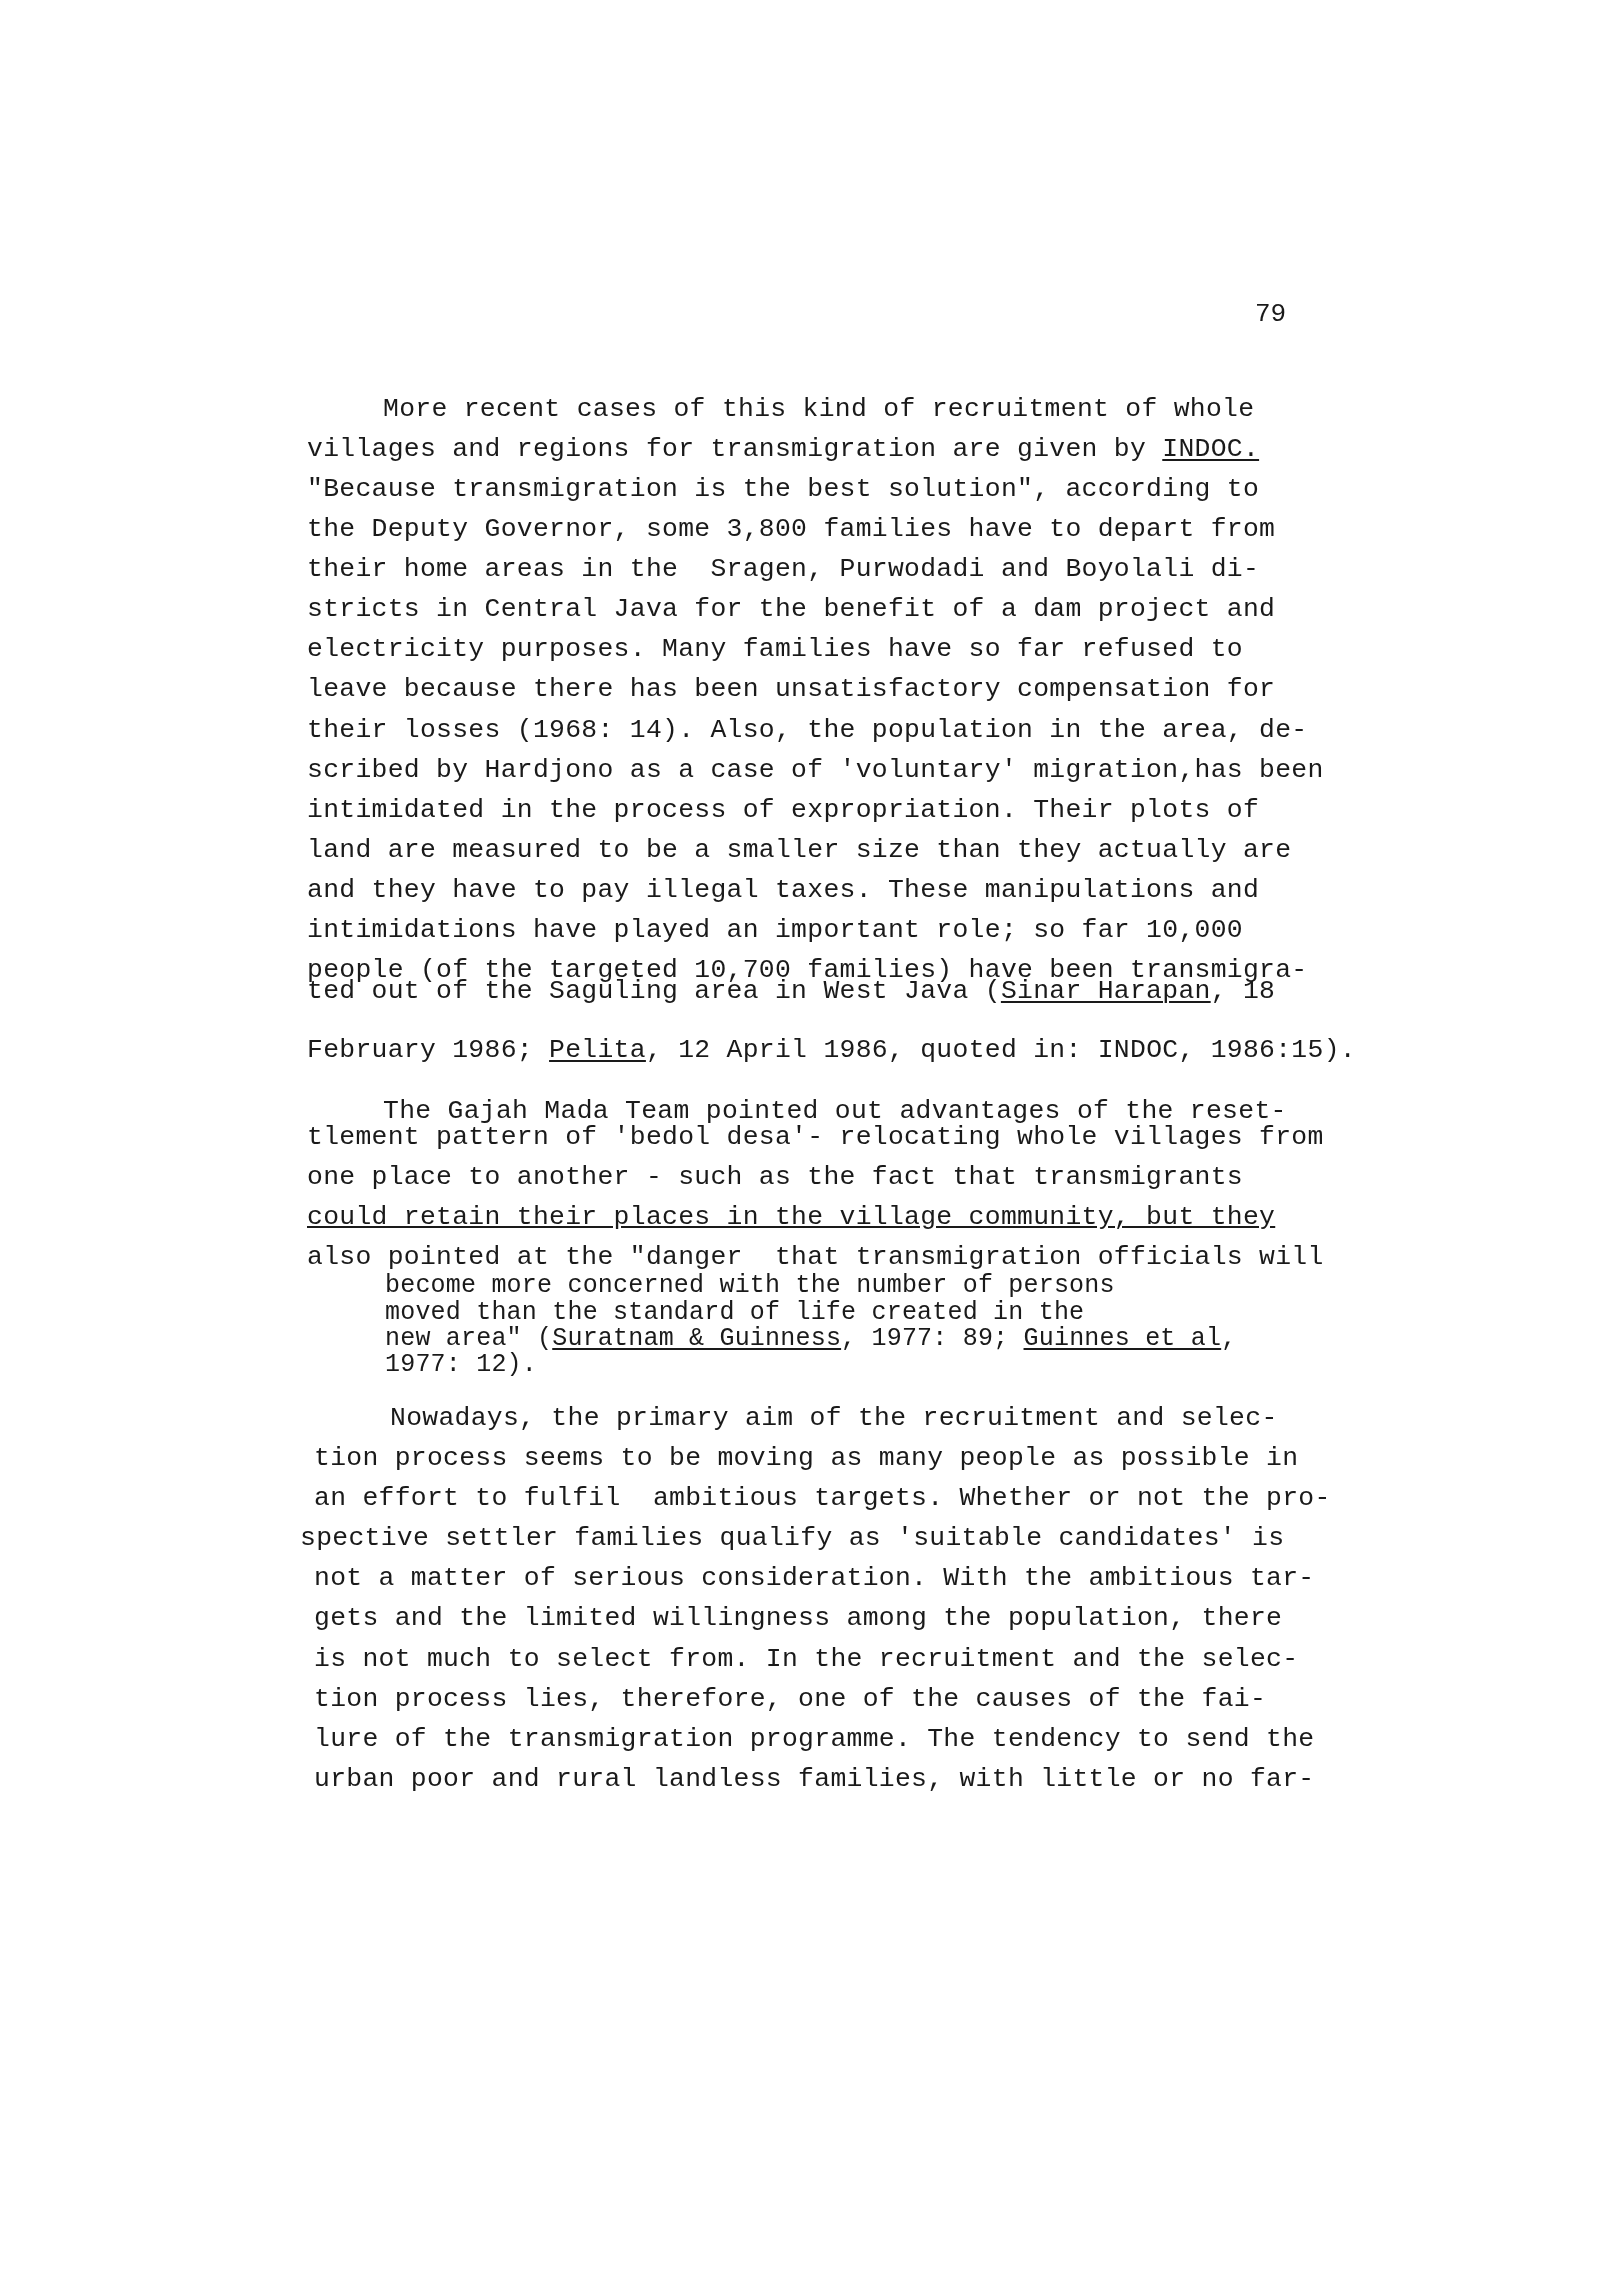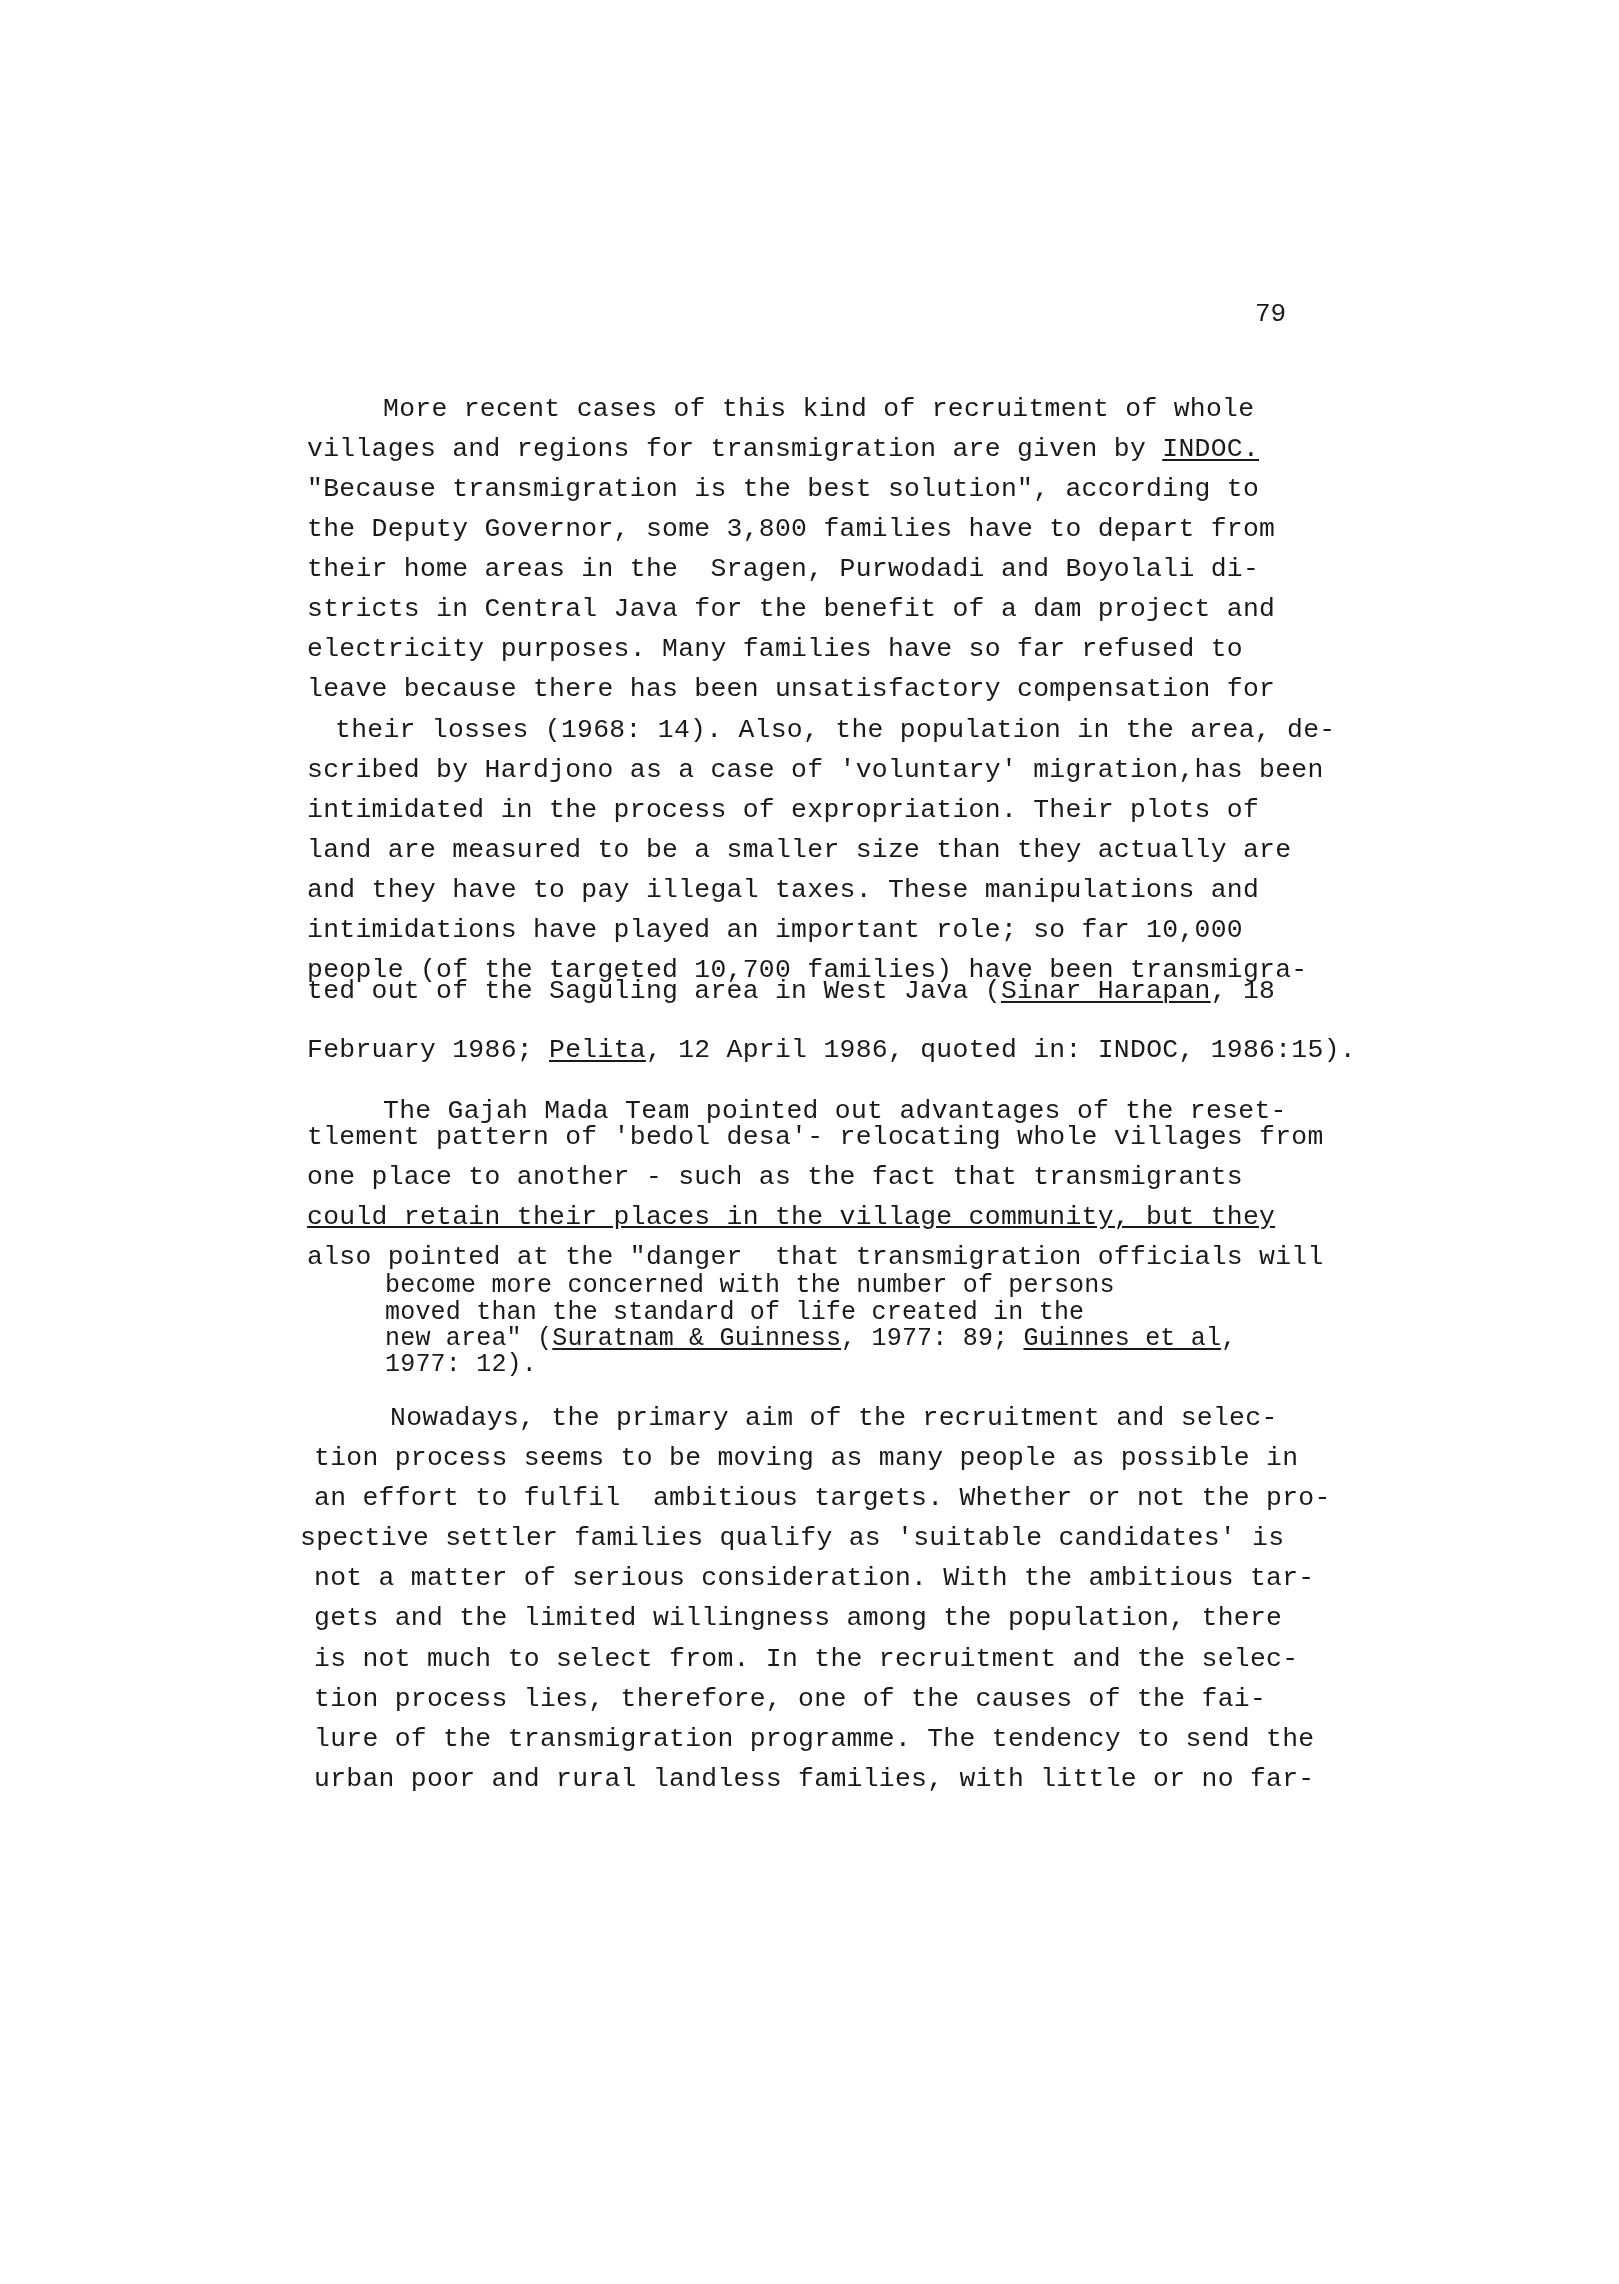--- a/index.html
+++ b/index.html
@@ -18,21 +18,21 @@
 
   <div>
     <div class="line" style="left:383px; top:394px;">More recent cases of this kind of recruitment of whole</div>
     <div class="line" style="left:307px; top:434px;"><span>villages and regions for transmigration are given by </span><u>INDOC.</u></div>
     <div class="line" style="left:307px; top:474px;">"Because transmigration is the best solution", according to</div>
     <div class="line" style="left:307px; top:514px;">the Deputy Governor, some 3,800 families have to depart from</div>
     <div class="line" style="left:307px; top:554px;">their home areas in the  Sragen, Purwodadi and Boyolali di-</div>
     <div class="line" style="left:307px; top:594px;">stricts in Central Java for the benefit of a dam project and</div>
     <div class="line" style="left:307px; top:634px;font-family:Liberation Mono, monospace;">electricity purposes. Many families have so far refused to</div>
     <div class="line" style="left:307px; top:674px;">leave because there has been unsatisfactory compensation for</div>
-    <div class="line" style="left:307px; top:715px;margin-left:28px;">their losses (1968: 14). Also, the population in the area, de-</div>
+    <div class="line" style="left:307px; top:715px;">their losses (1968: 14). Also, the population in the area, de-</div>
     <div class="line" style="left:307px; top:755px;">scribed by Hardjono as a case of 'voluntary' migration,has been</div>
     <div class="line" style="left:307px; top:795px;">intimidated in the process of expropriation. Their plots of</div>
     <div class="line" style="left:307px; top:835px;">land are measured to be a smaller size than they actually are</div>
     <div class="line" style="left:307px; top:875px;">and they have to pay illegal taxes. These manipulations and</div>
     <div class="line" style="left:307px; top:915px;">intimidations have played an important role; so far 10,000</div>
     <div class="line" style="left:307px; top:955px;">people (of the targeted 10,700 families) have been transmigra-</div>
     <div class="line" style="left:307px; top:976px;"><span>ted out of the Saguling area in West Java (</span><u>Sinar Harapan</u><span>, 18</span></div>
     <div class="line" style="left:307px; top:1035px;"><span>February 1986; </span><u>Pelita</u><span>, 12 April 1986, quoted in: INDOC, 1986:15).</span></div>
   </div>
 

